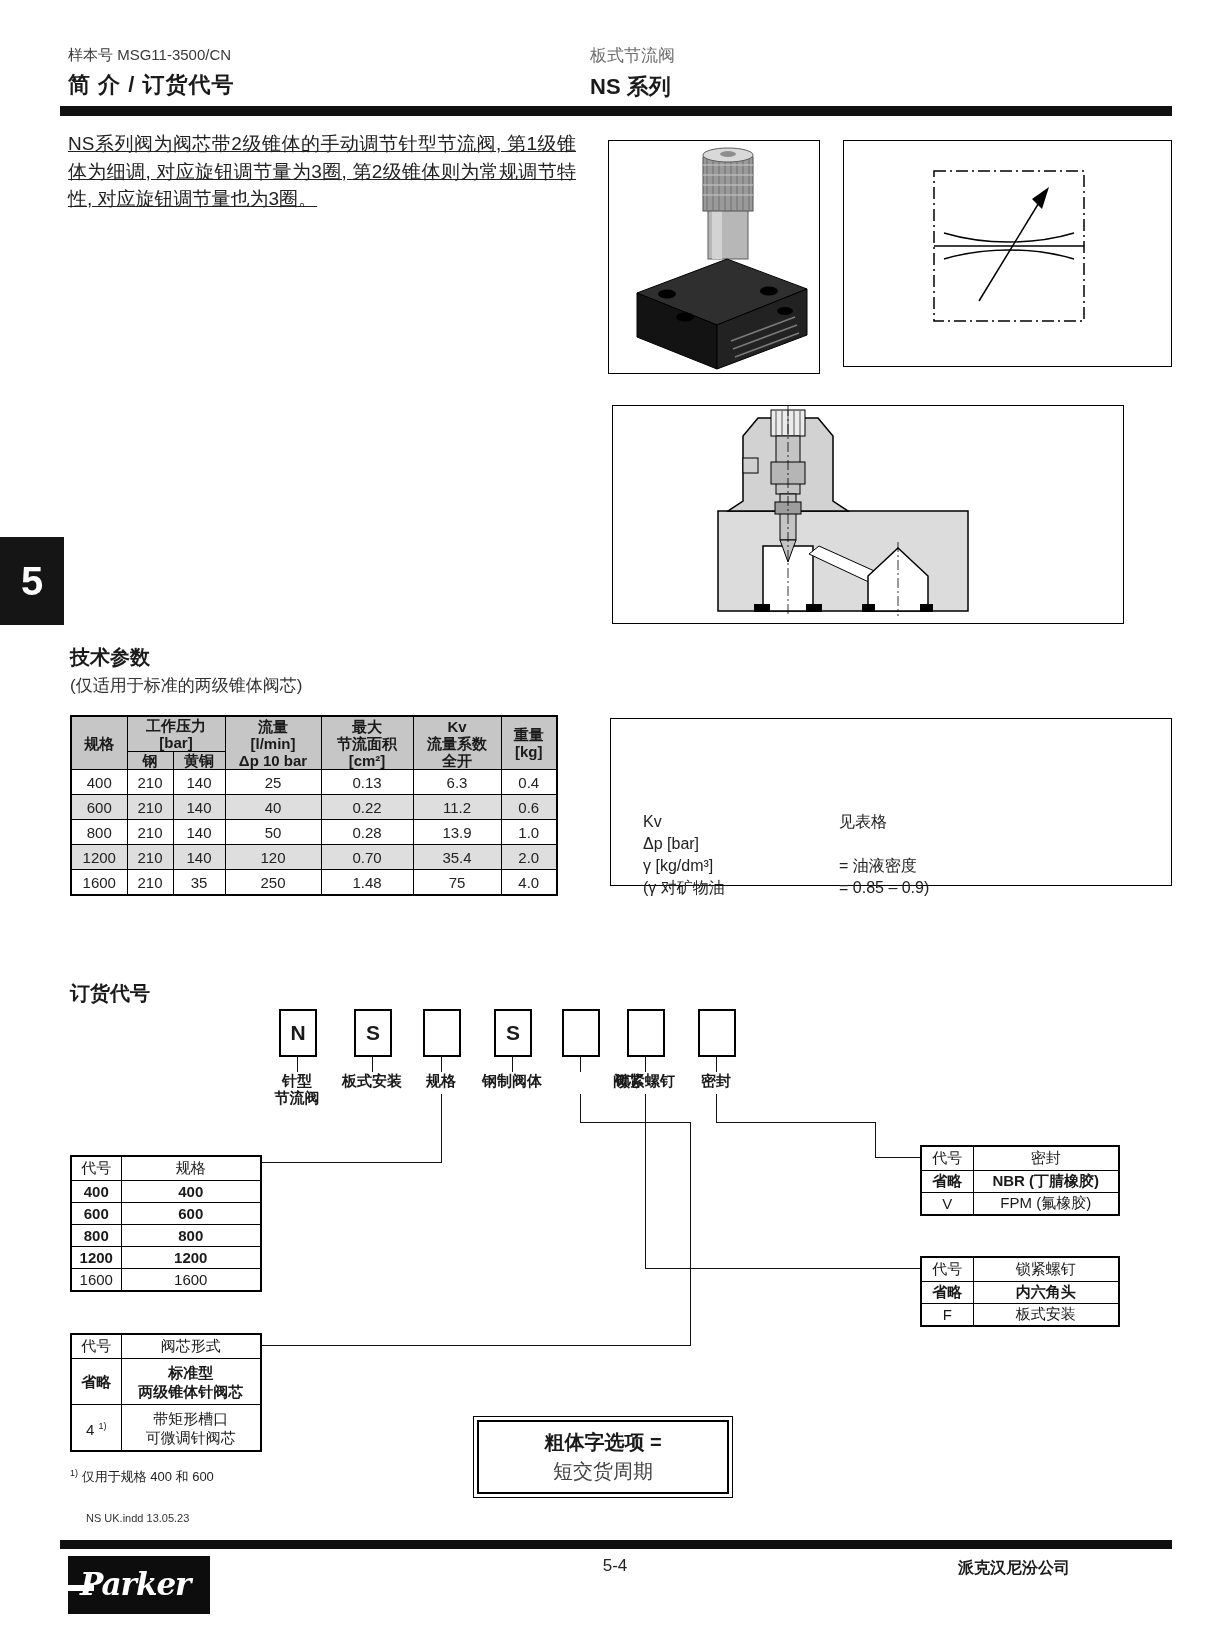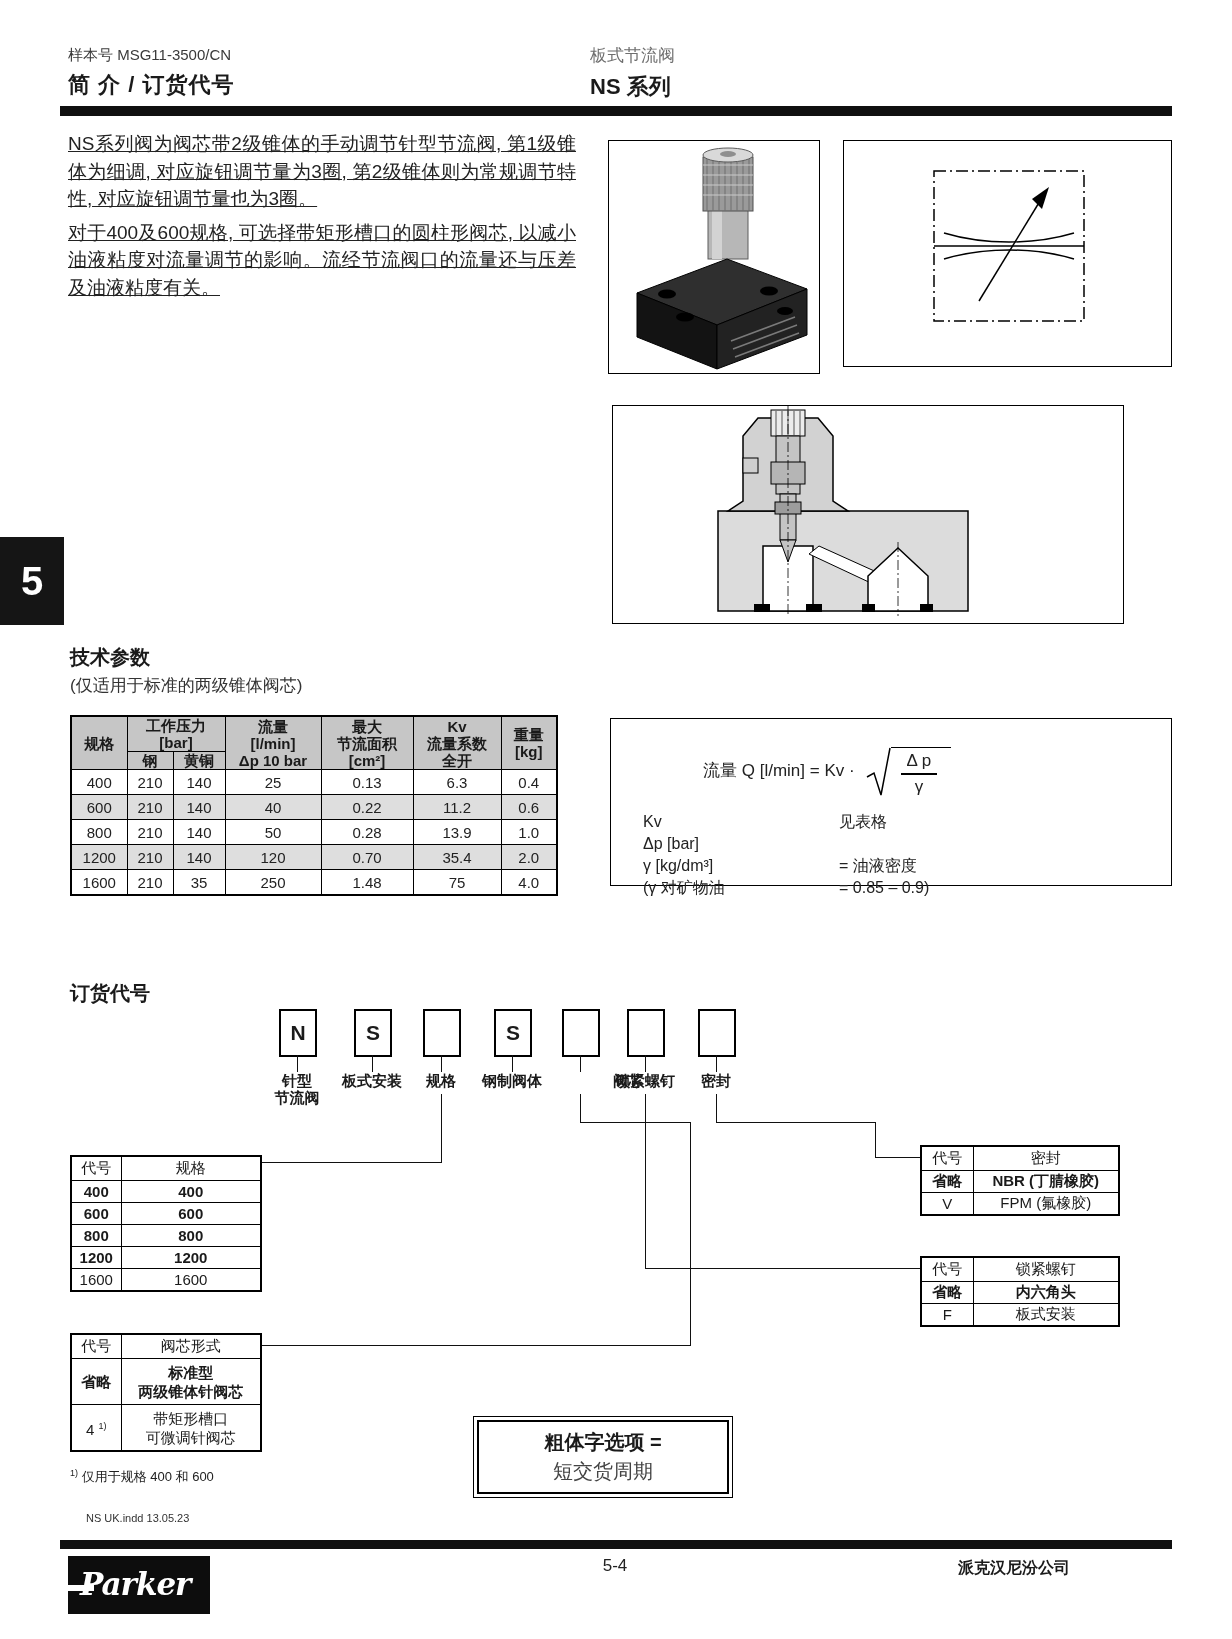--- a/index.html
+++ b/index.html
@@ -90,21 +90,20 @@
 <div class="page">
 
   <div class="abs doc-number">样本号 MSG11-3500/CN</div>
   <div class="abs section-title">简 介 / 订货代号</div>
   <div class="abs product-type">板式节流阀</div>
   <div class="abs series-title">NS 系列</div>
   <div class="bar" style="left:60px;top:106px;width:1112px;height:10px;"></div>
 
   <div class="abs intro">
     <p>NS系列阀为阀芯带2级锥体的手动调节针型节流阀, 第1级锥体为细调, 对应旋钮调节量为3圈, 第2级锥体则为常规调节特性, 对应旋钮调节量也为3圈。</p>
-    <p>对于400及600规格, 可选择带矩形槽口的圆柱形阀芯, 以减小油液粘度对流量调节的影响。流经节流阀口的流量还与压差及油液粘度有关。</p>
   </div>
 
   <div class="imgbox" style="left:608px;top:140px;width:210px;height:232px;">
     <svg width="210" height="232" viewBox="0 0 210 232">
       <rect x="99" y="66" width="40" height="52" fill="#b7b7b7" stroke="#5c5c5c"></rect>
       <rect x="103" y="66" width="10" height="52" fill="#d3d3d3"></rect>
       <rect x="94" y="16" width="50" height="54" fill="#9a9a9a" stroke="#4e4e4e"></rect>
       <g stroke="#6f6f6f" stroke-width="1">
         <line x1="98" y1="16" x2="98" y2="70"></line>
           <line x1="104" y1="16" x2="104" y2="70"></line>
@@ -264,35 +263,20 @@
       <td>35</td>
       <td>250</td>
       <td>1.48</td>
       <td>75</td>
       <td>4.0</td>
     </tr>
   </tbody>
     </table>
 
   <div class="abs formula-box">
-    <div class="formula-line">
-      <span>流量 Q [l/min] =  Kv ·</span>
-      <span class="sqrt">
-        <svg width="26" height="58" viewBox="0 0 26 58">
-          <polyline points="2,36 9,32 16,54 25,7" fill="none" stroke="#000" stroke-width="1.5"></polyline>
-        </svg>
-        <span class="sqrt-body">
-          <span class="frac">
-            <span class="num">Δ p</span>
-            <span class="fbar"></span>
-            <span class="den">γ</span>
-          </span>
-        </span>
-      </span>
-    </div>
     <div class="legend">
       <span>Kv</span>
       <span>见表格</span>
       <span>Δp [bar]</span>
       <span></span>
       <span>γ [kg/dm³]</span>
       <span>= 油液密度</span>
       <span>(γ 对矿物油</span>
       <span>= 0.85 – 0.9)</span>
     </div>

